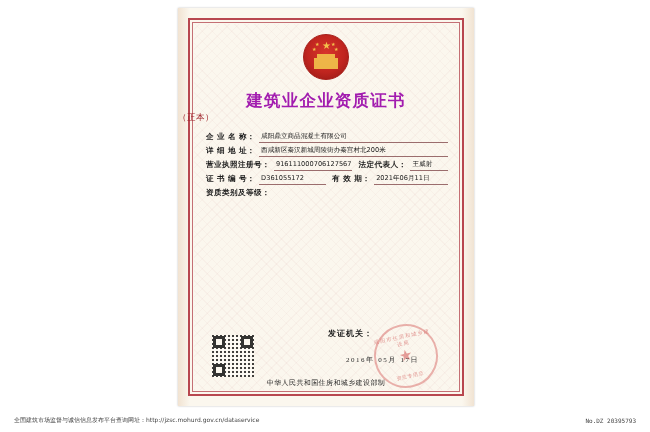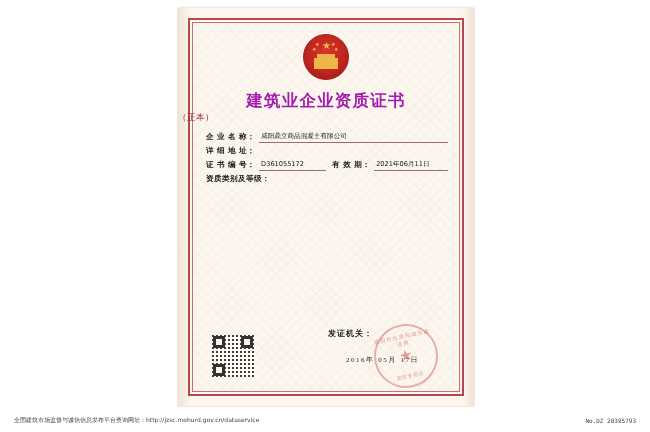--- a/index.html
+++ b/index.html
@@ -322,22 +322,29 @@
 
     <div class="fields">
 
       <div class="row">
         <div class="lbl">企 业 名 称：</div>
         <div class="val">咸阳鼎立商品混凝土有限公司</div>
       </div>
 
       <div class="row">
         <div class="lbl">详 细 地 址：</div>
-      </div>
-
+        <div class="val">西咸新区秦汉新城周陵街办秦宫村北200米</div>
+      </div>
+
+      <div class="row split">
+        <div class="lbl">营业执照注册号：</div>
+        <div class="val w1">916111000706127567</div>
+        <div class="half-lbl">法定代表人：</div>
+        <div class="val grow">王威射</div>
+      </div>
 
 
       <div class="row split">
         <div class="lbl">证 书 编 号：</div>
         <div class="val w2">D361055172</div>
         <div class="half-lbl">有  效  期：</div>
         <div class="val grow">2021年06月11日</div>
       </div>
 
       <div class="row">
@@ -357,20 +364,21 @@
       <span class="num">05</span><span>月</span>
       <span class="num">17</span><span>日</span>
     </div>
 
     <div class="seal">
       <div class="seal-top">咸阳市住房和城乡建设局</div>
       <div class="seal-star">★</div>
       <div class="seal-bottom">资质专用章</div>
     </div>
 
+    <div class="footer-org">中华人民共和国住房和城乡建设部制</div>
   </div>
 
   <div class="bottom-strip">
     <div class="bottom-left">全国建筑市场监督与诚信信息发布平台查询网址：http://jzsc.mohurd.gov.cn/dataservice</div>
     <div class="bottom-right">No.DZ   20395793</div>
   </div>
 
 </div>
 
 </body></html>

